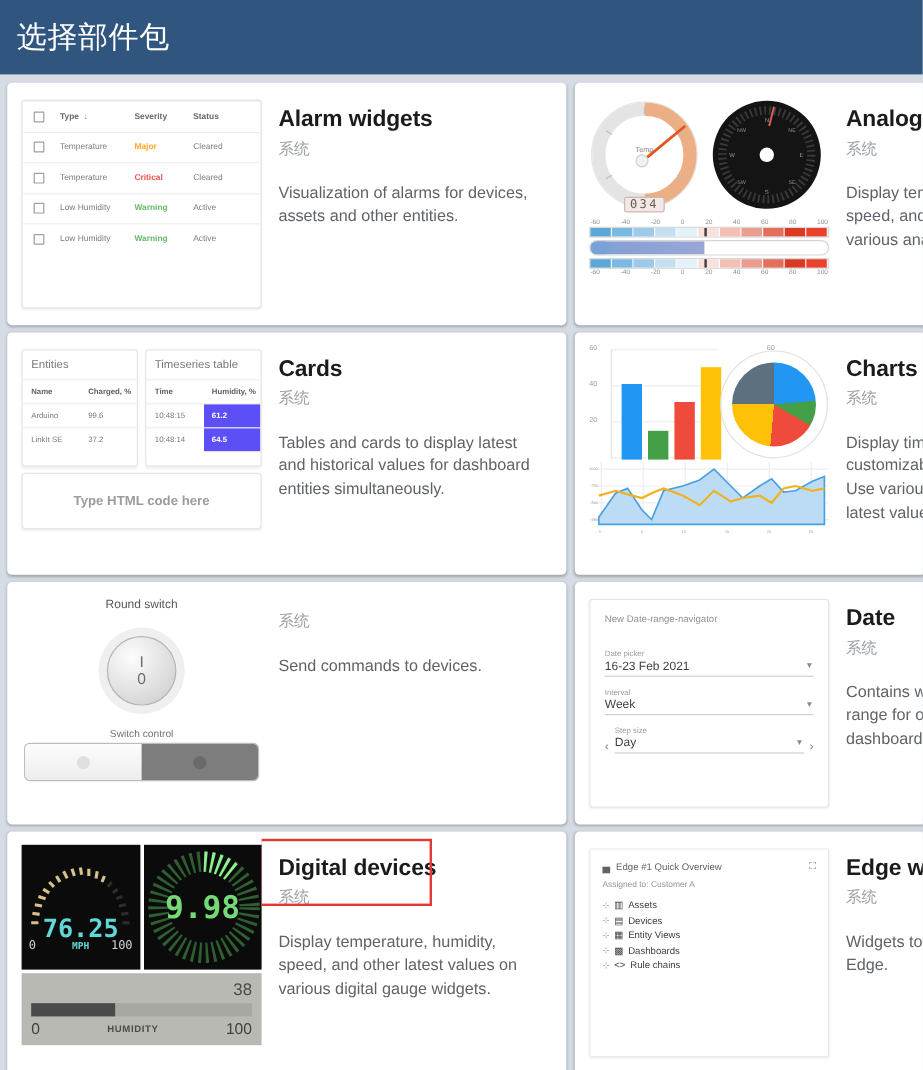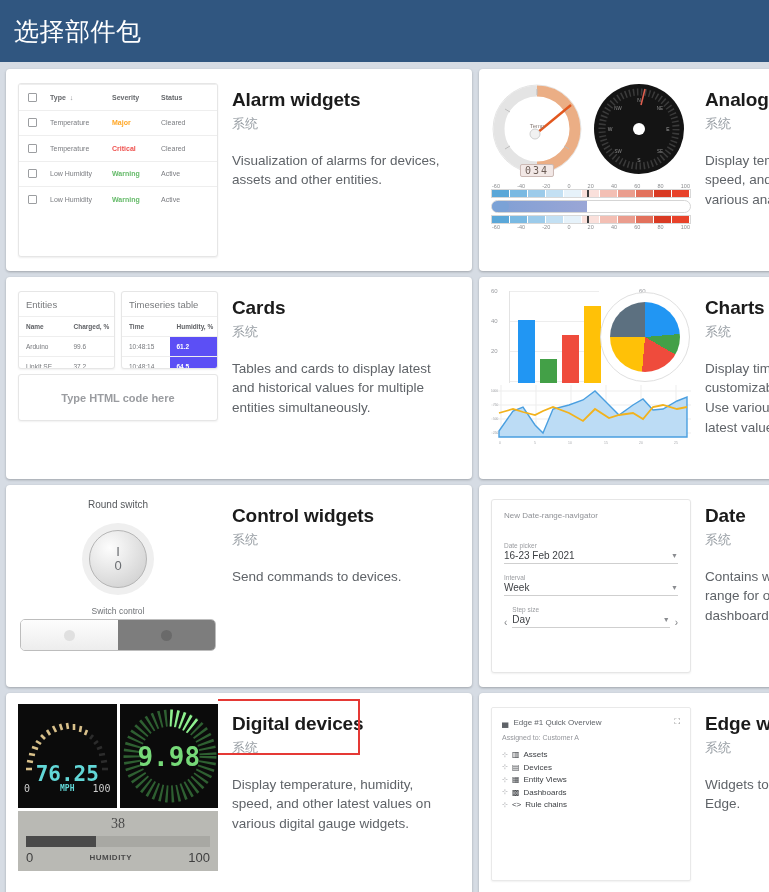--- a/index.html
+++ b/index.html
@@ -148,21 +148,21 @@
     height:13px; border:1px solid #d5d5d5; border-radius:7px; background:#fff;
     position:relative; overflow:hidden; margin:2px 0;
   }
   .therm .fill { position:absolute; left:0; top:0; bottom:0; width:48%;
                  background:linear-gradient(90deg,#7f9fd4,#9aa6d6); }
   .therm .bulb { position:absolute; left:0; top:0; bottom:0; width:17px;
                  background:#7ba2d6; border-radius:7px; }
   .tick-mark { position:absolute; top:0; bottom:0; width:2px; background:#3d3d3d; left:48%; }
 
   
-  .cards-prev { display:flex; gap:6px; height:78px; }
+  .cards-prev { display:flex; gap:6px; height:98px; }
   .tbl { flex:1; border:1px solid #e6e6e6; border-radius:3px; background:#fff;
          box-shadow:0 1px 2px rgba(0,0,0,.06); overflow:hidden;}
   .tbl .t-cap { font-size:9.5px; color:#77797c; padding:7px 0 6px 7px; }
   .tbl .t-row { display:flex; font-size:6.5px; color:#76787c; height:20px; align-items:center;
                 border-top:1px solid #eee; }
   .tbl .t-row.head { font-weight:bold; color:#5f6165; }
   .tbl .t-row span { padding-left:7px; flex:1; }
   .hl-cell { background:#5c4ff5; color:#fff !important; font-weight:bold;
              height:100%; display:flex; align-items:center; }
   .html-box { border:1px solid #e6e6e6; border-radius:3px; background:#fff; margin-top:5px;
@@ -219,21 +219,21 @@
   .caret { font-size:7px; color:#8a8c90; }
   .step-row { display:flex; align-items:flex-end; gap:5px; }
   .chev { font-size:10px; color:#7e8084; }
 
   
   .dg-top { display:flex; gap:3px; height:104px; }
   .dg-box { flex:1; background:#0b0b0b; position:relative; overflow:hidden; }
   .dg-val { position:absolute; left:50%; transform:translateX(-50%);
             font-family:"DejaVu Sans Mono", monospace; font-weight:bold; }
   .dg-hum { background:#b9b9b4; margin-top:3px; padding:5px 8px 6px; }
-  .dg-hum .num { text-align:center; font-size:14px; color:#4a4a4a;font-family:Liberation Serif, serif; }
+  .dg-hum .num { text-align:right; font-size:14px; color:#4a4a4a; }
   .dg-bar { height:11px; background:#a8a8a3; margin:4px 0 3px; }
   .dg-bar i { display:block; height:100%; width:38%; background:#4a4a4a; }
   .dg-foot { display:flex; justify-content:space-between; align-items:center;
              font-size:13px; color:#3f3f3f; }
   .dg-foot .mid { font-size:8px; font-weight:bold; letter-spacing:.5px; color:#4a4a4a;text-align:right; }
 
   
   .edge-card { border:1px solid #e9e9e9; border-radius:2px; background:#fff; height:100%;
                padding:9px 10px; box-shadow:0 1px 2px rgba(0,0,0,.06); }
   .edge-head { display:flex; align-items:center; font-size:8px; color:#5f6368; }
@@ -434,21 +434,21 @@
             <span class="hl-cell">64.5</span>
           </div>
         </div>
       </div>
       <div class="html-box">Type HTML code here</div>
     </div>
     <div class="info">
       <div class="b-title">Cards</div>
       <div class="b-sub">系统</div>
       <div class="b-desc" style="white-space:pre">Tables and cards to display latest
-and historical values for multiple
+and historical values for dashboard
 entities simultaneously.</div>
     </div>
   </div>
 
   <div class="bundle-card col-right">
     <div class="preview">
       <div class="chart-top">
         <div class="bars">
           <span class="axis-lbl" style="top:-3px">60</span>
           <span class="axis-lbl" style="top:27px">40</span>
@@ -530,21 +530,20 @@
       <div class="switch">
         <span class="half on">
             <i class="dot"></i>
           </span>
         <span class="half off">
             <i class="dot"></i>
           </span>
       </div>
     </div>
     <div class="info">
-      <div class="b-title">Control widgets</div>
       <div class="b-sub">系统</div>
       <div class="b-desc">Send commands to devices.</div>
     </div>
   </div>
 
   <div class="bundle-card col-right">
     <div class="preview">
       <div class="date-card">
         <div class="dc-head">New Date-range-navigator</div>
 

